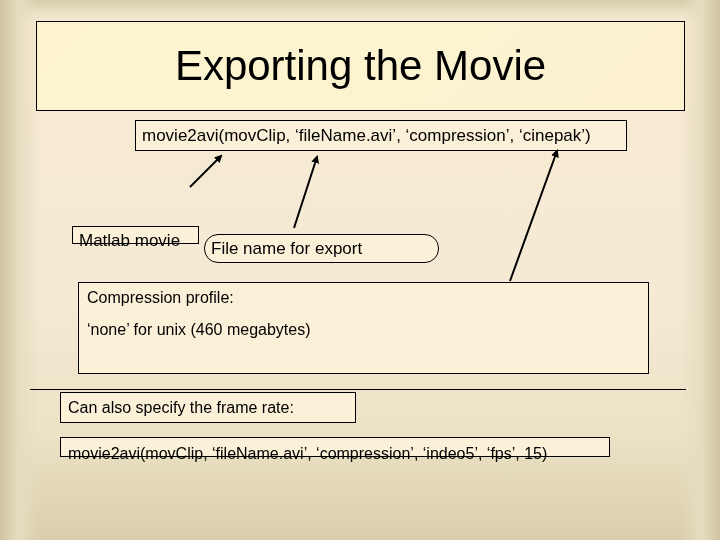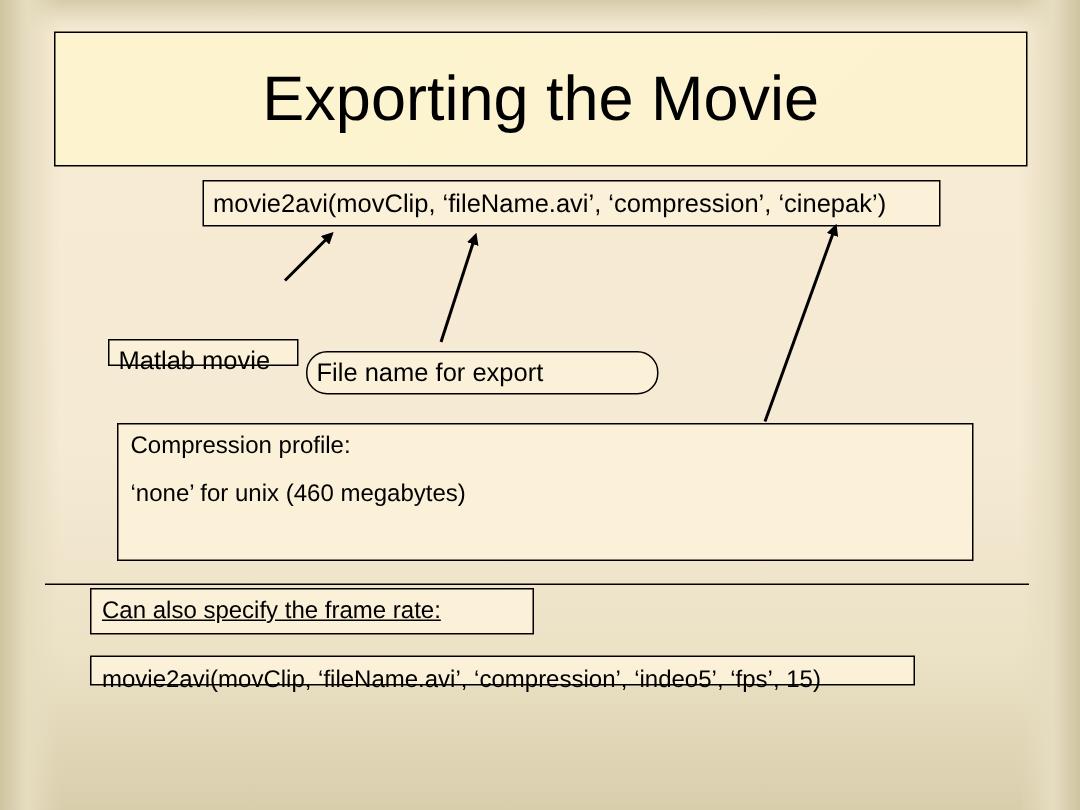--- a/index.html
+++ b/index.html
@@ -43,21 +43,21 @@
     left: 78px; top: 282px; width: 571px; height: 92px;
     font-size: 16px; padding: 4px 8px;
   }
   .comp-box div { height: 32px; line-height: 22px; }
   .divider {
     position: absolute; left: 30px; top: 389px; width: 656px; height: 0;
     border-top: 1px solid #000;
   }
   .fps-label-box {
     left: 60px; top: 392px; width: 296px; height: 31px;
-    font-size: 16px; line-height: 30px; padding-left: 7px; text-decoration: underline;
+    font-size: 16px; line-height: 30px; padding-left: 7px;
   }
   .fps-cmd-box {
     left: 60px; top: 437px; width: 550px; height: 20px;
     font-size: 16px; line-height: 31px; padding-left: 7px;
   }
   svg.arrows { position: absolute; left: 0; top: 0; pointer-events: none; }
 </style>
 </head>
 <body>
 

